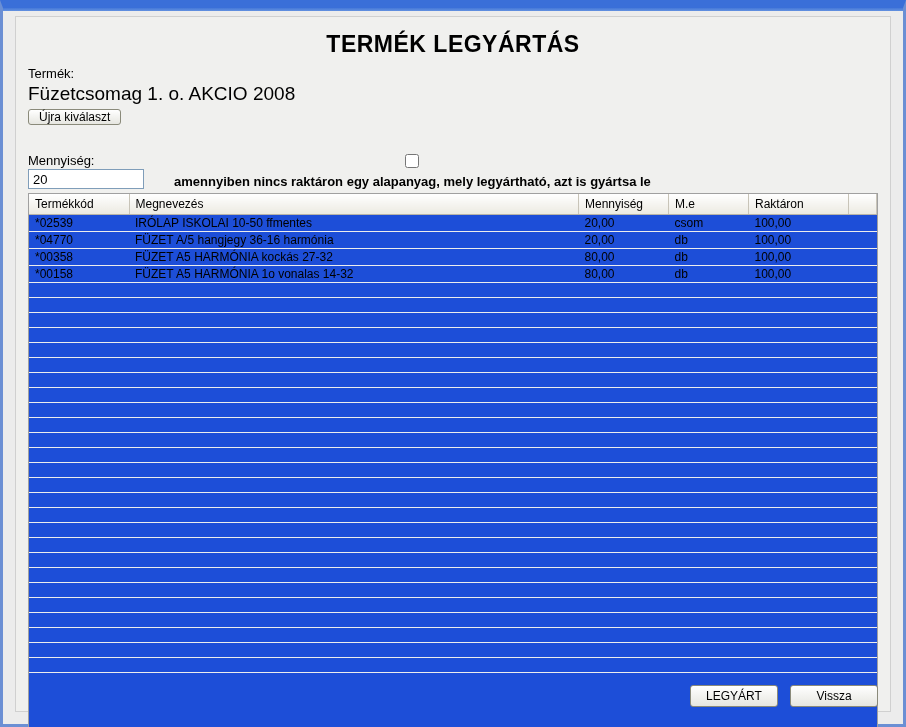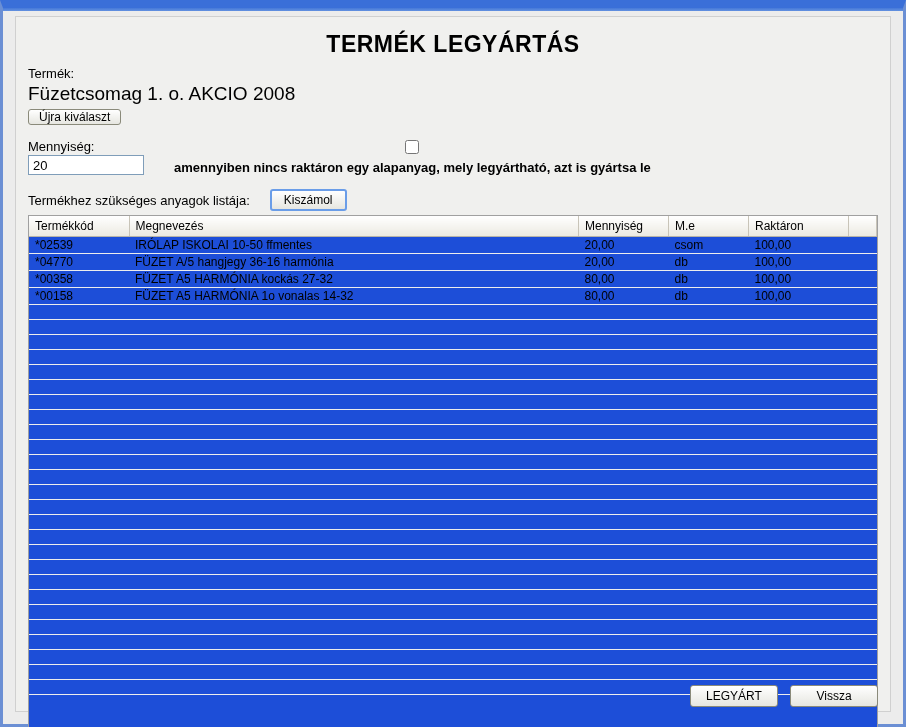--- a/index.html
+++ b/index.html
@@ -59,21 +59,21 @@
       font-family: inherit;
     }
     .btn-accent {
       border: 2px solid #6a9de8;
       padding: 2px 12px;
     }
     .row-qty {
       display: flex;
       align-items: center;
       gap: 30px;
-      margin-top: 14px;
+      margin-top: 28px;
     }
     .qty-block {
       display: flex;
       flex-direction: column;
     }
     .qty-input {
       width: 116px;
       height: 20px;
       border: 1px solid #7f9db9;
       padding: 1px 4px;
@@ -167,24 +167,20 @@
       <div class="qty-block">
         <span class="label-small">Mennyiség:</span>
         <input type="text" class="qty-input" value="20" style="">
       </div>
       <label class="checkbox-row">
         <input type="checkbox" style="">
         <span>amennyiben nincs raktáron egy alapanyag, mely legyártható, azt is gyártsa le</span>
       </label>
     </div>
 
-    <div class="row-list-header">
-      <span class="materials-label">Termékhez szükséges anyagok listája:</span>
-      <button class="btn btn-accent">Kiszámol</button>
-    </div>
 
     <div class="grid-wrap">
       <table class="grid">
         <thead>
           <tr>
             <th class="col-code">Termékkód</th>
             <th class="col-name">Megnevezés</th>
             <th class="col-qty">Mennyiség</th>
             <th class="col-unit">M.e</th>
             <th class="col-stock">Raktáron</th>

